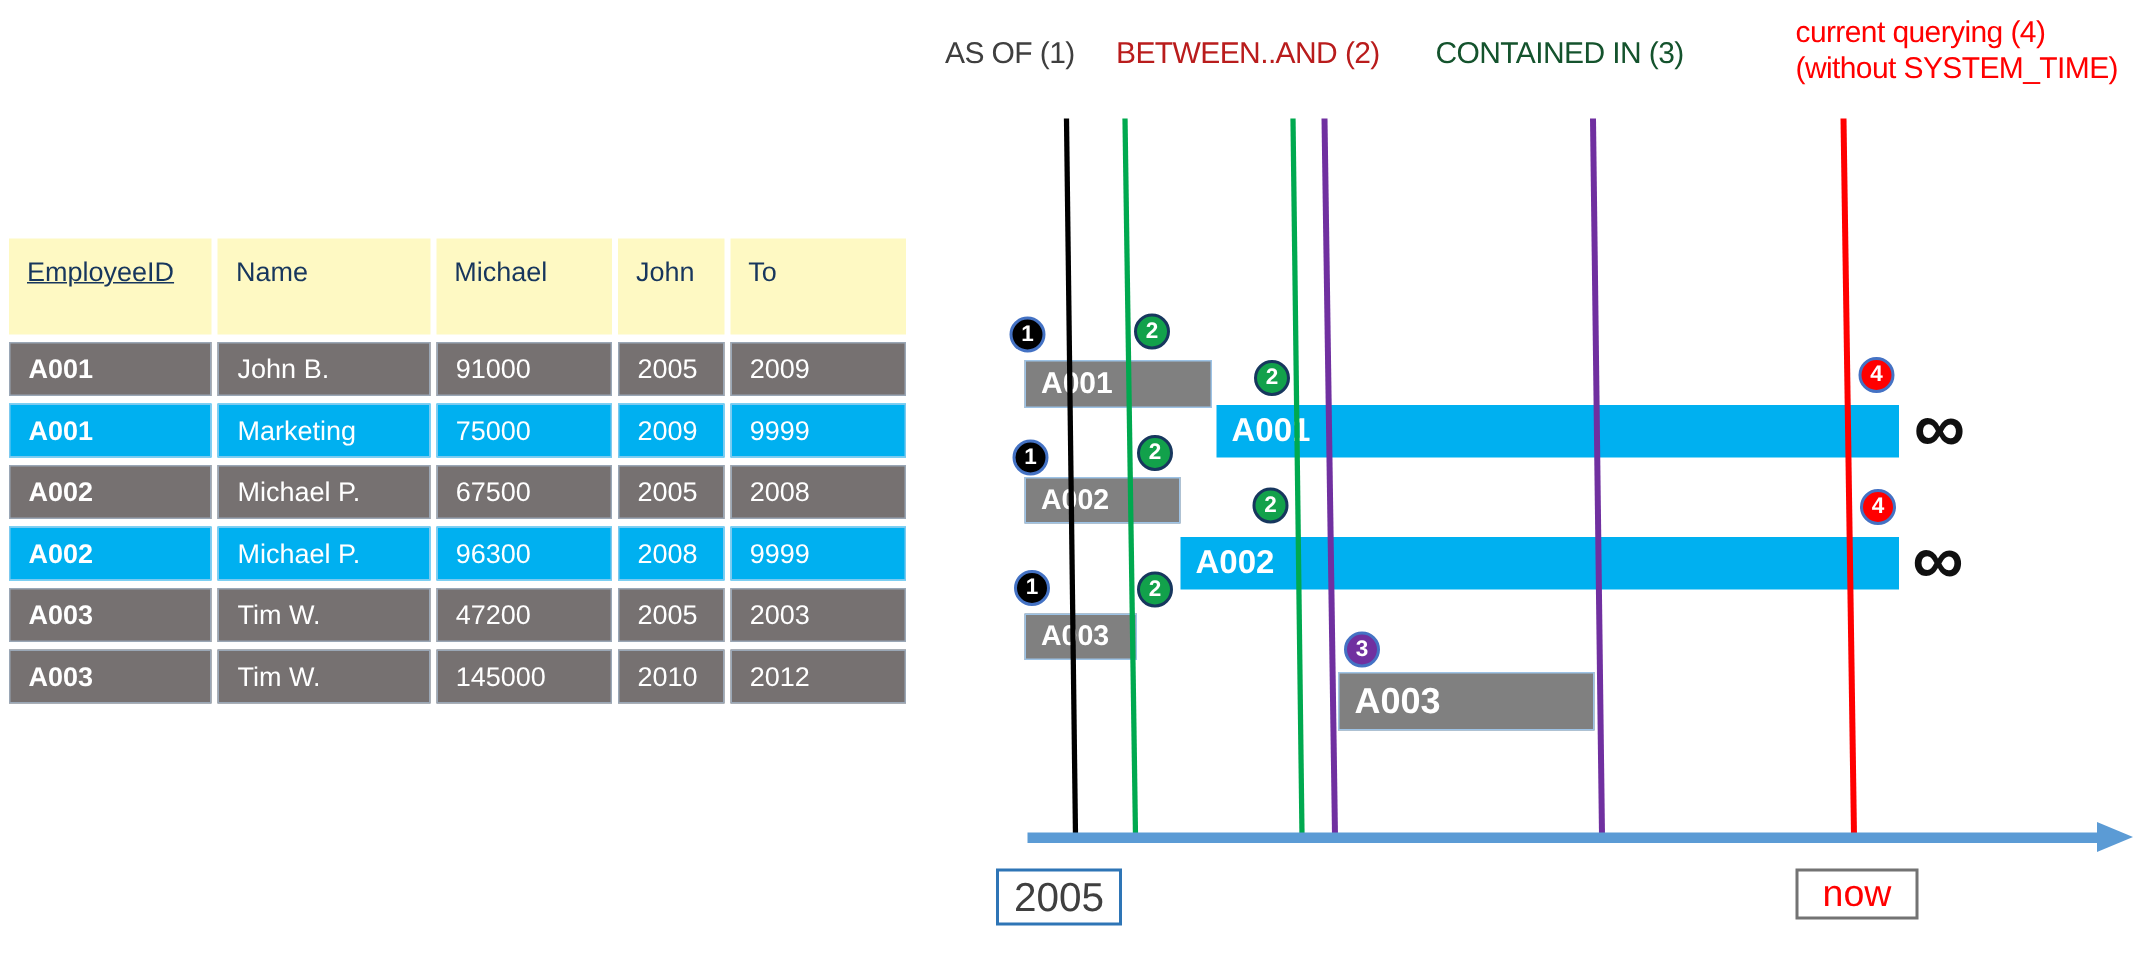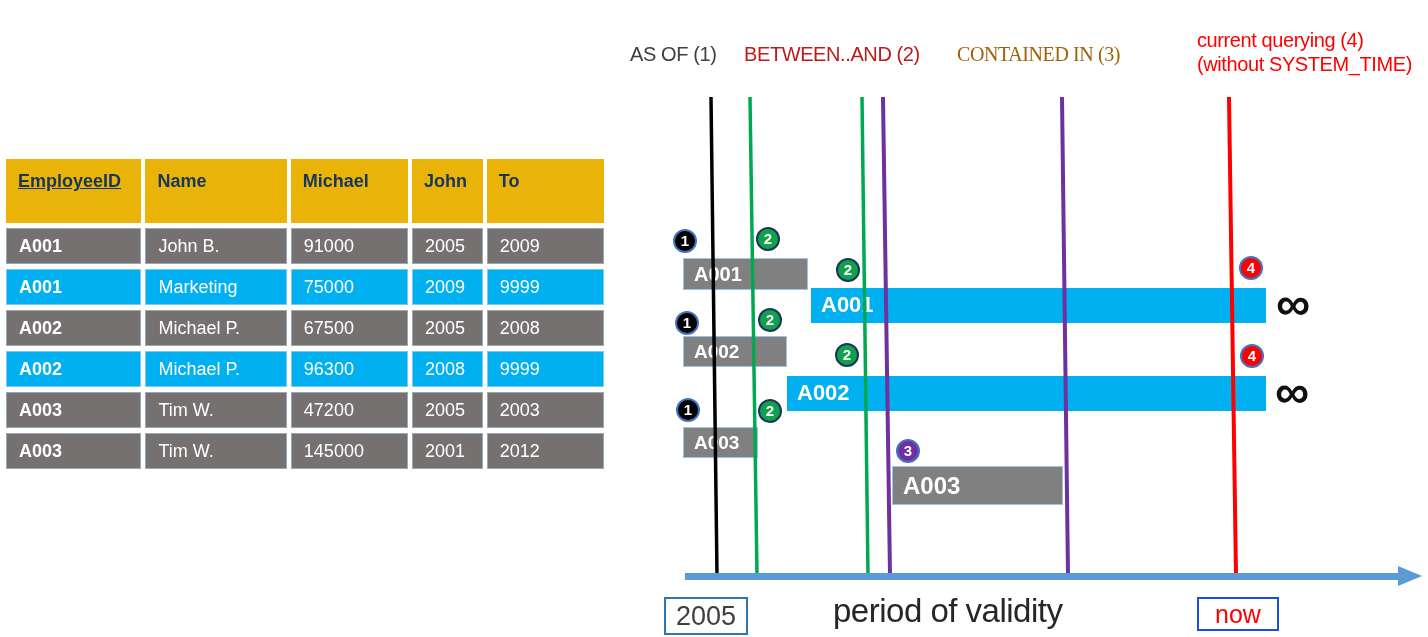--- a/index.html
+++ b/index.html
@@ -5,34 +5,34 @@
   html,body { margin:0; padding:0; background:#ffffff; }
   .stage {
     position:relative; width:1428px; height:637px; overflow:hidden;
     font-family:"Liberation Sans", sans-serif; background:#ffffff;
   }
 
   
   .emp-table-wrap { position:absolute; left:2px; top:154px; width:606px; }
   .emp-table { border-collapse:separate; border-spacing:4px 5px; table-layout:fixed; width:100%; }
   .emp-table th {
-    background:#eab308; color:#17365D; font-weight:bold; font-size:18px;
+    background:#fef9c3; color:#17365D; font-weight:normal; font-size:18px;
     text-align:left; vertical-align:top; padding:12px 0 0 12px; height:52px;
   }
   .emp-table th.u { text-decoration:underline; }
   .emp-table td {
     height:34px; font-size:18px; color:#ffffff; padding:0 0 0 12px;
     white-space:nowrap; overflow:hidden;
   }
   .emp-table tr.gray td { background:#767171; border:1px solid #9aa7b6; }
   .emp-table tr.cyan td { background:#00B0F0; border:1px solid #7cc9ef; }
   .emp-table td:first-child { font-weight:bold; }
 
   
-  .dg-layer { position:absolute; left:0; top:18px; width:1428px; height:617px; }
+  .dg-layer { position:absolute; left:0; top:0; width:1428px; height:617px; }
   .dg-label { position:absolute; font-size:20px; letter-spacing:-0.4px; white-space:pre-line; line-height:1.22; }
   .dg-bar { position:absolute; box-sizing:border-box; color:#ffffff; font-weight:bold; z-index:1; }
   .dg-bar.gray { background:#808080; border:1px solid #9DC3E6; }
   .dg-bar.cyan { background:#00B0F0; }
   .dg-bar span { padding-left:10px; }
   .lines-svg { position:absolute; left:0; top:0; z-index:2; pointer-events:none; }
   .dg-badge {
     position:absolute; box-sizing:border-box; width:24px; height:24px; border-radius:50%;
     color:#ffffff; font-size:15px; font-weight:bold; text-align:center; line-height:20px; z-index:3;
   }
@@ -41,21 +41,21 @@
 
   .axis-shaft { position:absolute; left:685px; top:555px; width:715px; height:7px; background:#5B9BD5; z-index:2; }
   .axis-head { position:absolute; left:1398px; top:548px; width:0; height:0; z-index:2;
     border-top:10px solid transparent; border-bottom:10px solid transparent; border-left:24px solid #5B9BD5; }
 
   .year-box { position:absolute; left:664px; top:579px; width:84px; height:38px; box-sizing:border-box;
     border:2px solid #2E75B6; color:#3F3F3F; font-size:27px; line-height:34px; text-align:center; z-index:4; }
   .axis-title { position:absolute; left:833px; top:574px; font-size:33px; color:#262626;
     letter-spacing:-0.5px; z-index:4; }
   .now-box { position:absolute; left:1197px; top:579px; width:82px; height:34px; box-sizing:border-box;
-    border:2px solid #1d4ed8; color:#FF0000; font-size:25px; line-height:30px; text-align:center; z-index:4; }
+    border:2px solid #737373; color:#FF0000; font-size:25px; line-height:30px; text-align:center; z-index:4; }
 </style>
 </head>
 <body>
 
 <div class="stage">
 
   <div class="emp-table-wrap">
     <table class="emp-table">
       <colgroup>
           <col style="width: 134px;">
@@ -106,32 +106,32 @@
             <td>A003</td>
             <td>Tim W.</td>
             <td>47200</td>
             <td>2005</td>
             <td>2003</td>
           </tr>
           <tr class="gray">
             <td>A003</td>
             <td>Tim W.</td>
             <td>145000</td>
-            <td>2001</td>
+            <td>2010</td>
             <td>2012</td>
           </tr>
         </tbody>
     </table>
   </div>
 
   <div class="dg-layer">
     <div>
         <div class="dg-label" style="left: 630px; top: 24px; color: rgb(63, 63, 63);">AS OF (1)</div>
         <div class="dg-label" style="left: 744px; top: 24px; color: #b91c1c;">BETWEEN..AND (2)</div>
-        <div class="dg-label" style="left: 957px; top: 24px; color: #a16207; font-family: Liberation Serif, serif;">CONTAINED IN (3)</div>
+        <div class="dg-label" style="left: 957px; top: 24px; color: #14532d;">CONTAINED IN (3)</div>
         <div class="dg-label" style="left: 1161px; top: 10px; color: rgb(255, 0, 0); margin-left: 36px;">current querying (4)
 (without SYSTEM_TIME)</div>
       </div>
     <div>
         <div class="dg-bar gray" style="left: 683px; top: 240px; width: 125px; height: 32px; font-size: 20px; line-height: 30px;"><span>A001</span></div>
         <div class="dg-bar cyan" style="left: 811px; top: 270px; width: 455px; height: 35px; font-size: 22px; line-height: 33px;"><span>A001</span></div>
         <div class="dg-bar gray" style="left: 683px; top: 318px; width: 104px; height: 31px; font-size: 19px; line-height: 29px;"><span>A002</span></div>
         <div class="dg-bar cyan" style="left: 787px; top: 358px; width: 479px; height: 35px; font-size: 22px; line-height: 33px;"><span>A002</span></div>
         <div class="dg-bar gray" style="left: 683px; top: 409px; width: 75px; height: 31px; font-size: 19px; line-height: 29px;"><span>A003</span></div>
         <div class="dg-bar gray" style="left: 892px; top: 448px; width: 171px; height: 39px; font-size: 24px; line-height: 37px;"><span>A003</span></div>
@@ -159,16 +159,15 @@
       </div>
     <div>
         <div class="dg-inf" style="left: 1266px; top: 257px;">∞</div>
         <div class="dg-inf" style="left: 1265px; top: 345px;">∞</div>
       </div>
 
     <div class="axis-shaft"></div>
     <div class="axis-head"></div>
 
     <div class="year-box">2005</div>
-    <div class="axis-title">period of validity</div>
     <div class="now-box">now</div>
   </div>
 </div>
 
 </body></html>

